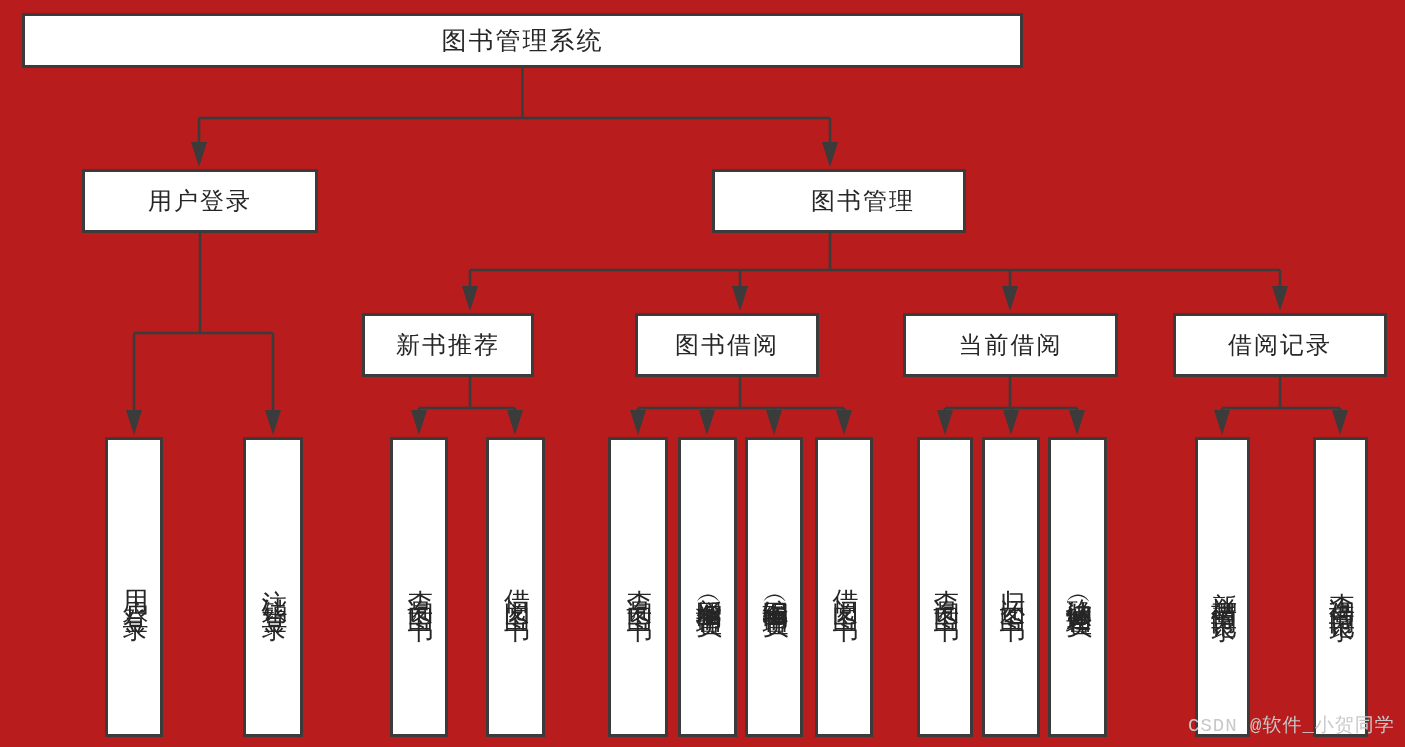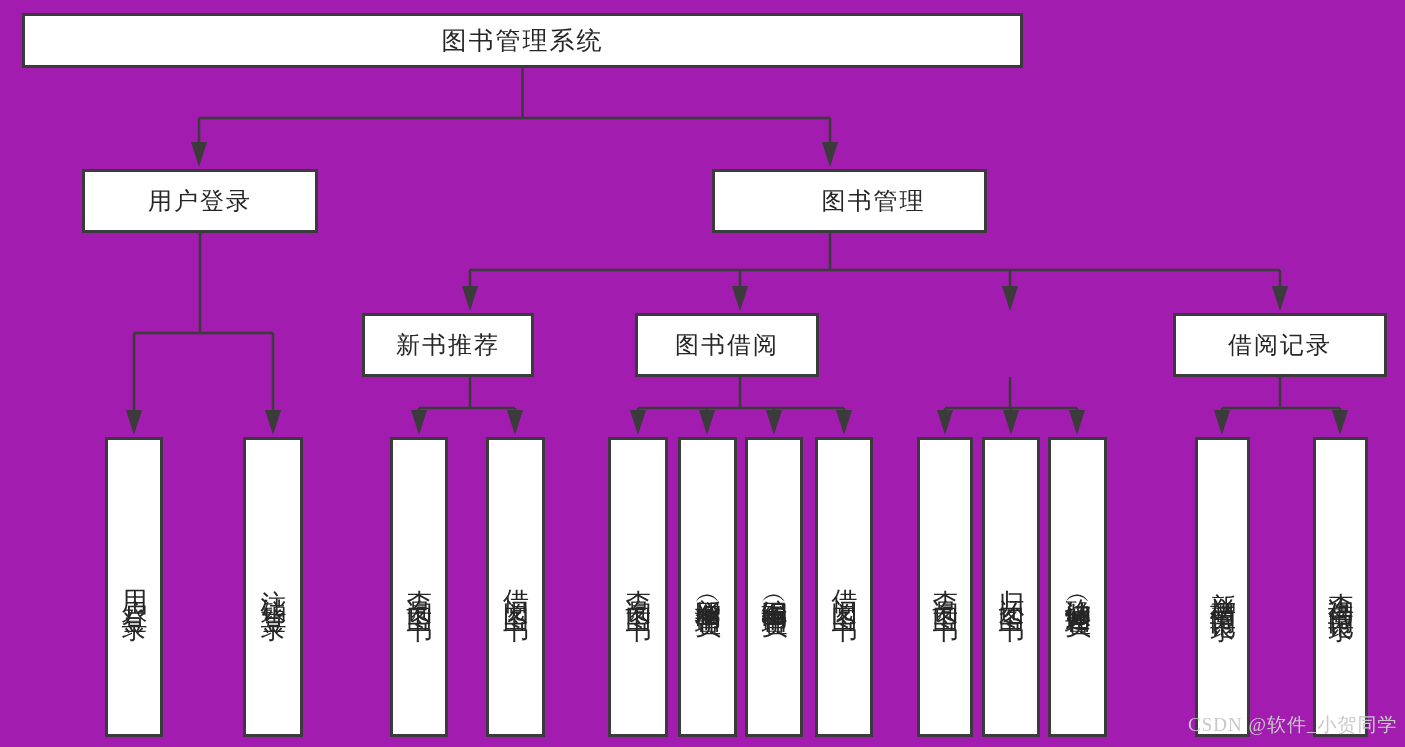--- a/index.html
+++ b/index.html
@@ -1,21 +1,21 @@
 <!DOCTYPE html>
 <html><head>
 <meta charset="utf-8">
 <style>
   html,body{margin:0;padding:0;background:#ffffff;}
   .canvas{
     position:relative;
     width:1405px;height:747px;
-    background:#a21caf;
+    background:#b91c1c;
     overflow:hidden;
-    font-family:Liberation Serif, serif;
+    font-family:Liberation Mono, monospace;
     color:#262626;
   }
   .wires{position:absolute;left:0;top:0;width:1405px;height:747px;}
   .node{
     position:absolute;
     box-sizing:border-box;
     background:#ffffff;
     border:3px solid #3b3b3b;
     display:flex;align-items:center;justify-content:center;
     font-size:24px;
@@ -100,29 +100,32 @@
     </g>
   </svg>
 
   <div class="node root">
     <span>图书管理系统</span>
   </div>
 
   <div class="node lv2" style="left:82px;width:236px;">
     <span>用户登录</span>
   </div>
-  <div class="node lv2" style="left:712px;width:275px;padding-left:48px;">
+  <div class="node lv2" style="left:712px;width:254px;padding-left:48px;">
     <span>图书管理</span>
   </div>
 
   <div class="node lv3" style="left:362px;width:172px;">
     <span>新书推荐</span>
   </div>
   <div class="node lv3" style="left:635px;width:184px;">
     <span>图书借阅</span>
+  </div>
+  <div class="node lv3" style="left:903px;width:215px;">
+    <span>当前借阅</span>
   </div>
   <div class="node lv3" style="left:1173px;width:214px;">
     <span>借阅记录</span>
   </div>
 
   <div class="leaf" style="left:105px;width:58px;">
     <span class="v-label" style="letter-spacing: 9px;">用户登录</span>
   </div>
   <div class="leaf" style="left:243px;width:60px;">
     <span class="v-label" style="letter-spacing: 9px;">注销登录</span>

